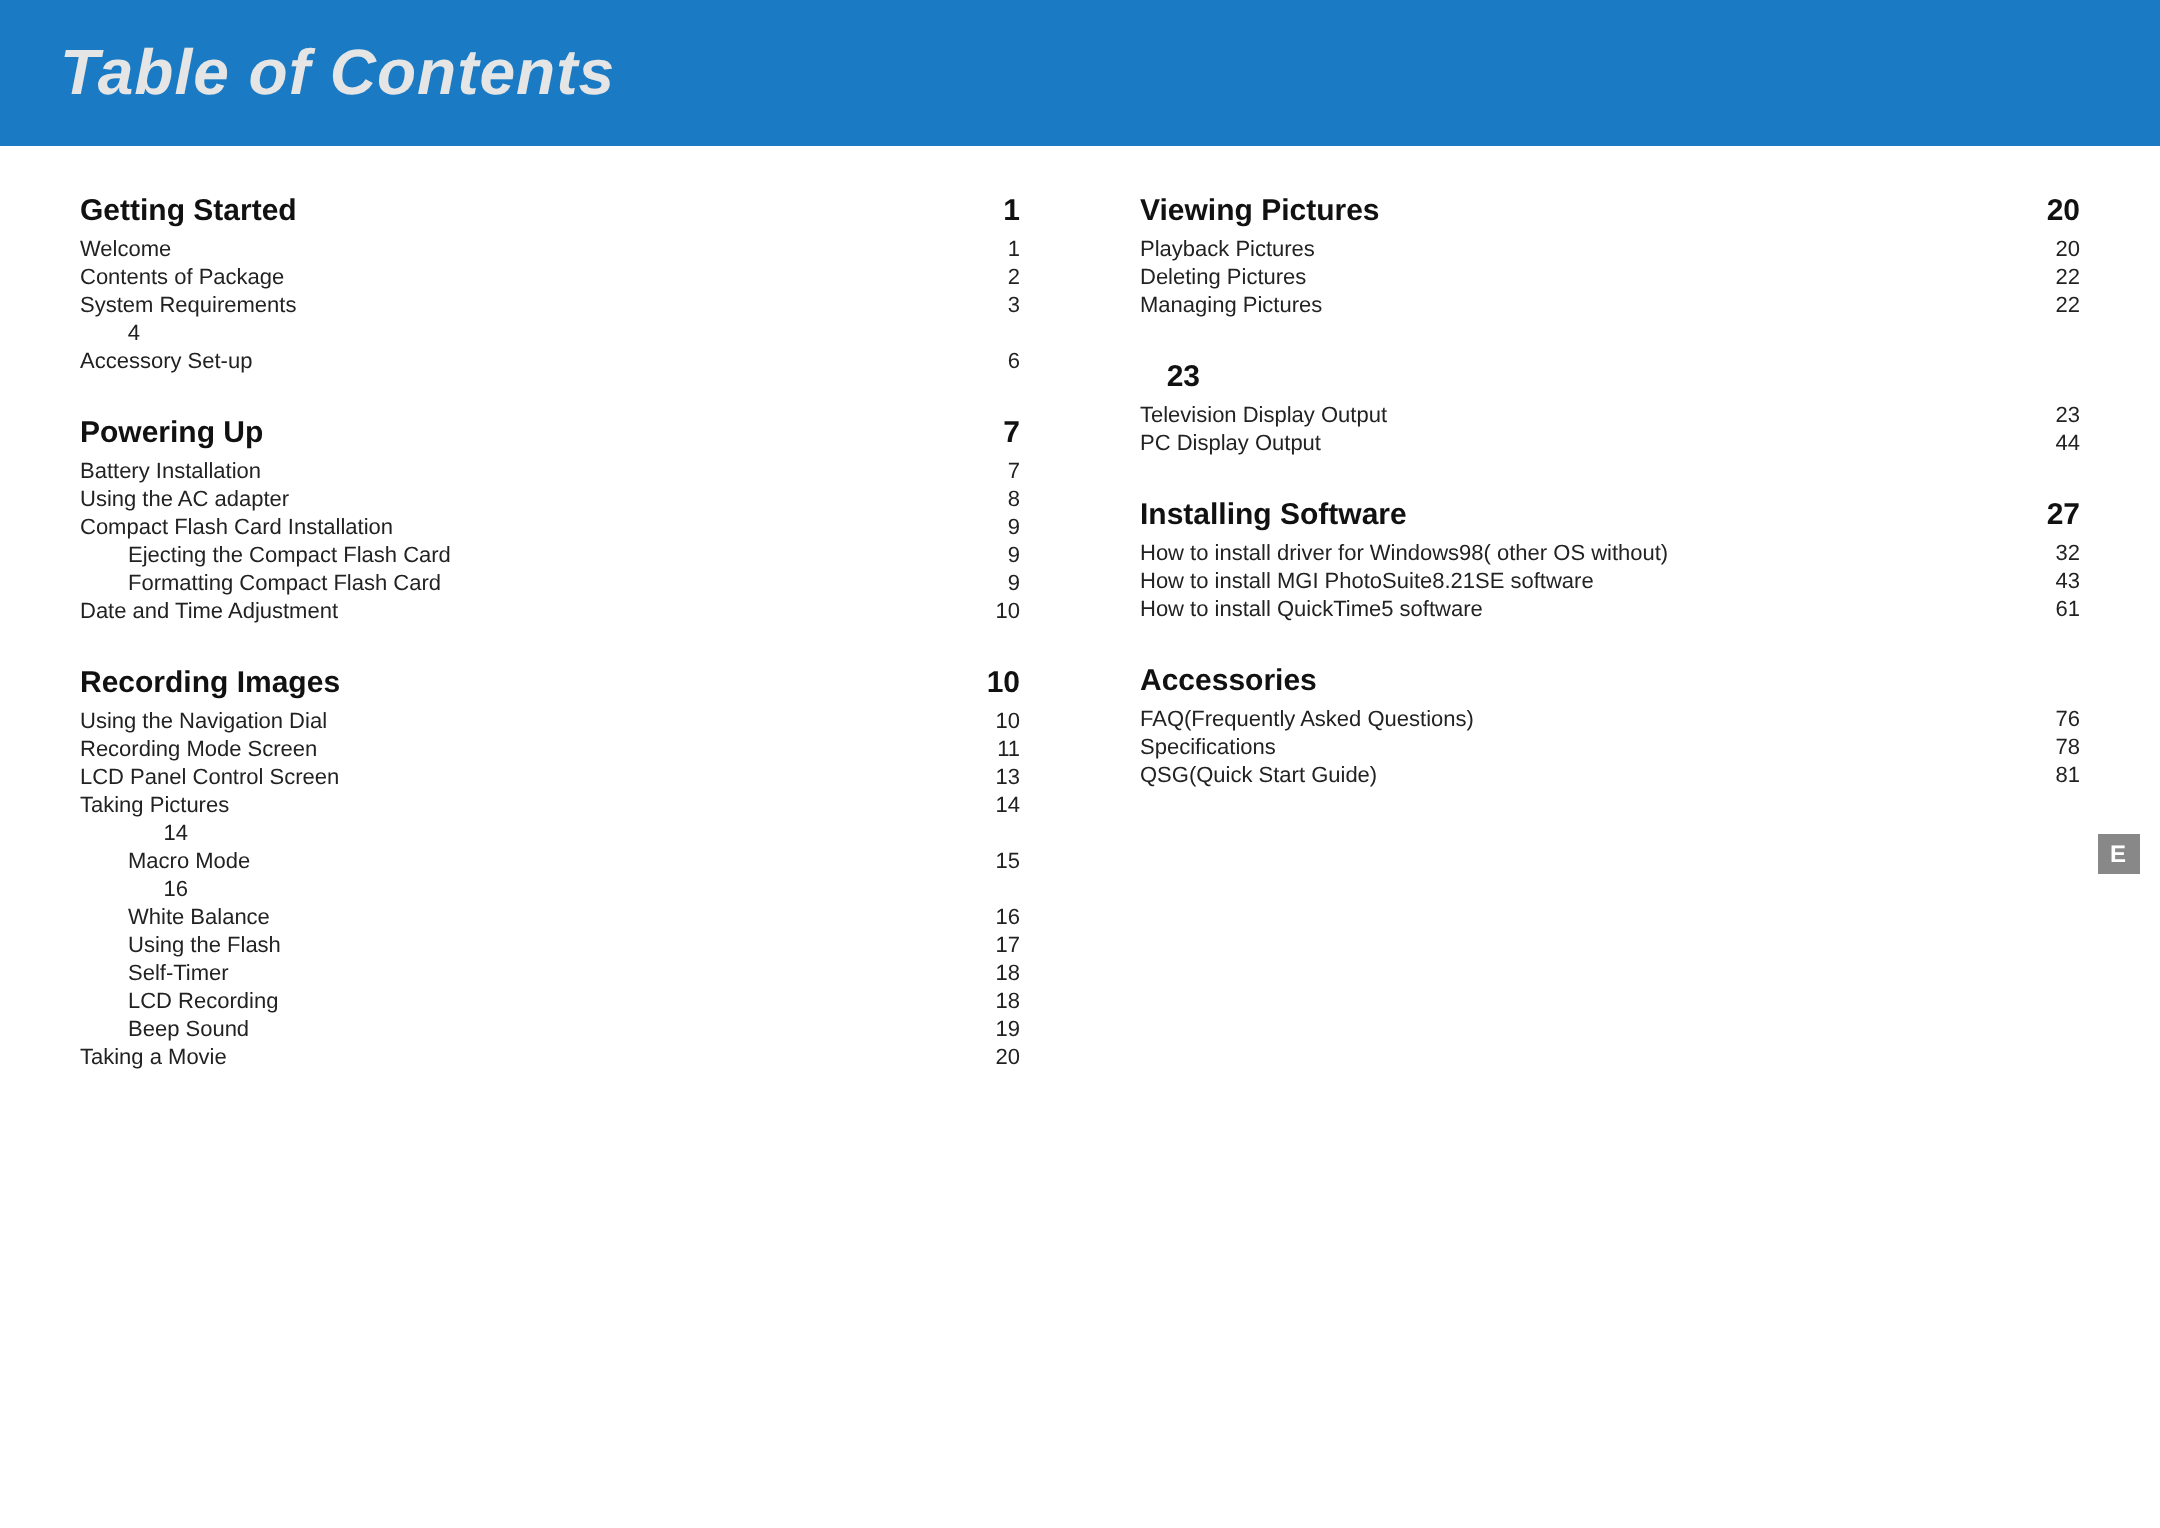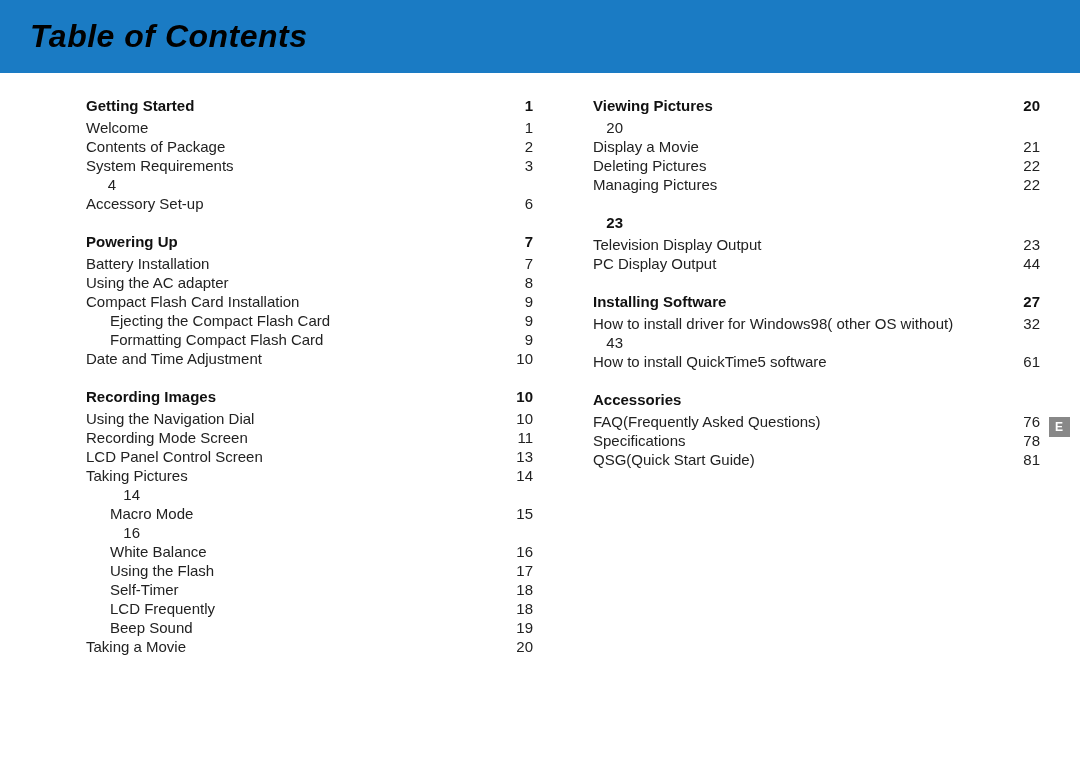--- a/index.html
+++ b/index.html
@@ -13,38 +13,37 @@
       overflow: hidden;
     }
 
     .header {
       background: #1a7bc4;
       padding: 18px 30px 18px 30px;
       margin-bottom: 24px;
     }
 
     .header h1 {
-      color: #000000;
+      color: #e5e5e5;
       font-size: 32px;
       font-weight: 900;
       font-style: italic;
       letter-spacing: 0.5px;
     }
 
     .content {
       display: flex;
       flex-direction: row;
       gap: 0;
       padding: 0 40px;
     }
 
     .col-left {
       flex: 1;
       padding-right: 30px;
-      margin-left: 46px;
     }
 
     .col-right {
       flex: 1;
       padding-left: 30px;
       border-left: none;
     }
 
     .section {
       margin-bottom: 20px;
@@ -66,21 +65,21 @@
       color: #111;
       min-width: 30px;
       text-align: right;
     }
 
     .toc-item {
       display: flex;
       justify-content: space-between;
       align-items: baseline;
       padding: 1px 0;
-      font-size: 15px;
+      font-size: 11px;
       color: #222;
     }
 
     .toc-item .item-label {
       flex: 1;
     }
 
     .toc-item .item-page {
       min-width: 30px;
       text-align: right;
@@ -195,21 +194,21 @@
       </div>
       <div class="toc-item indented">
         <span class="item-label">Using the Flash</span>
         <span class="item-page">17</span>
       </div>
       <div class="toc-item indented">
         <span class="item-label">Self-Timer</span>
         <span class="item-page">18</span>
       </div>
       <div class="toc-item indented">
-        <span class="item-label">LCD Frequently</span>
+        <span class="item-label">LCD Recording</span>
         <span class="item-page">18</span>
       </div>
       <div class="toc-item indented">
         <span class="item-label">Beep Sound</span>
         <span class="item-page">19</span>
       </div>
       <div class="toc-item">
         <span class="item-label">Taking a Movie</span>
         <span class="item-page">20</span>
       </div>
@@ -217,25 +216,22 @@
   </div>
 
   <div class="col-right" style="position:relative;">
 
     <div class="section">
       <div class="section-title">
         <span>Viewing Pictures</span>
         <span class="page-num">20</span>
       </div>
       <div class="toc-item">
+        <span class="item-label">Playback Pictures</span>
         <span class="item-page">20</span>
-      </div>
-      <div class="toc-item">
-        <span class="item-label">Display a Movie</span>
-        <span class="item-page">21</span>
       </div>
       <div class="toc-item">
         <span class="item-label">Deleting Pictures</span>
         <span class="item-page">22</span>
       </div>
       <div class="toc-item">
         <span class="item-label">Managing Pictures</span>
         <span class="item-page">22</span>
       </div>
     </div>
@@ -257,20 +253,21 @@
     <div class="section">
       <div class="section-title">
         <span>Installing Software</span>
         <span class="page-num">27</span>
       </div>
       <div class="toc-item">
         <span class="item-label">How to install driver for Windows98( other OS without)</span>
         <span class="item-page">32</span>
       </div>
       <div class="toc-item">
+        <span class="item-label">How to install MGI PhotoSuite8.21SE software</span>
         <span class="item-page">43</span>
       </div>
       <div class="toc-item">
         <span class="item-label">How to install QuickTime5 software</span>
         <span class="item-page">61</span>
       </div>
     </div>
 
     <div class="section">
       <div class="section-title">

